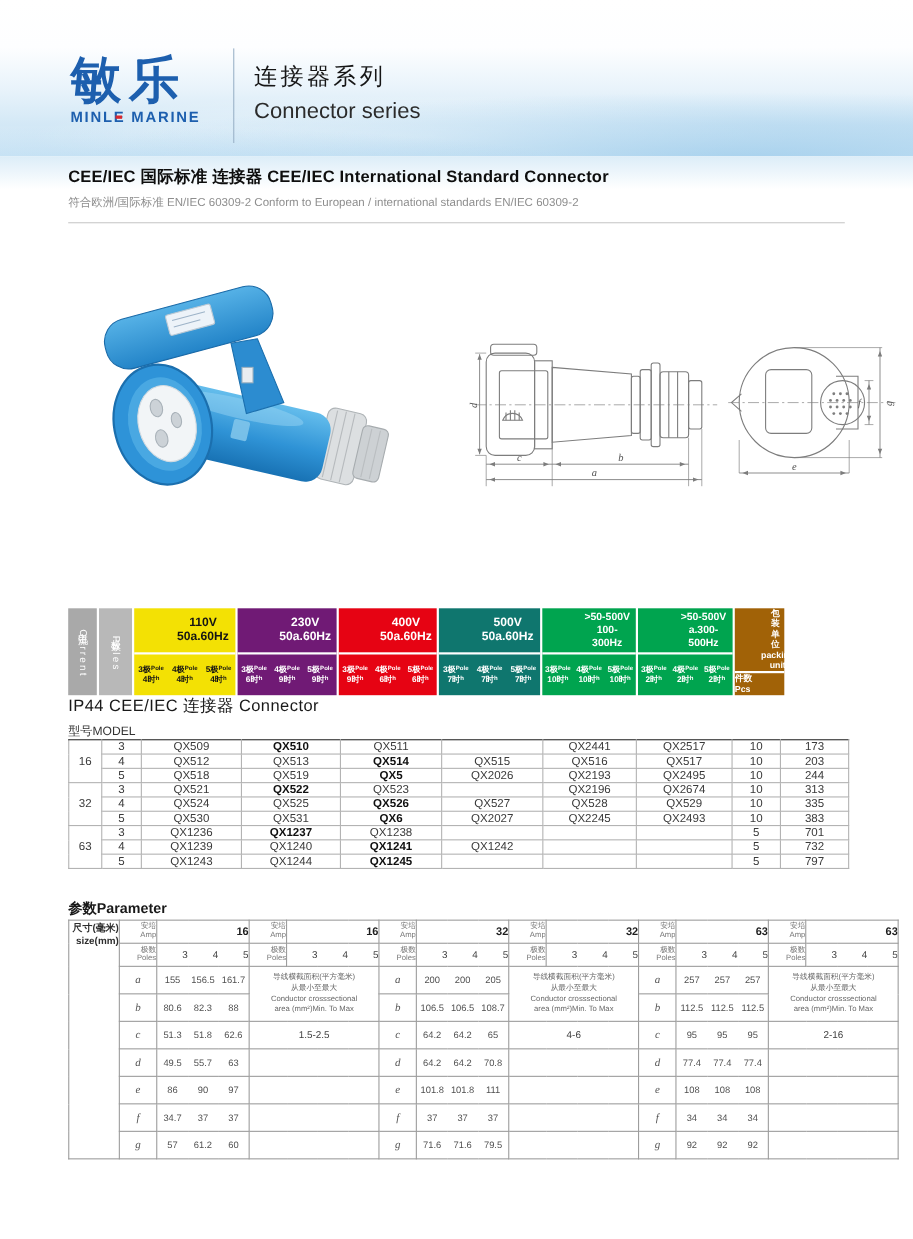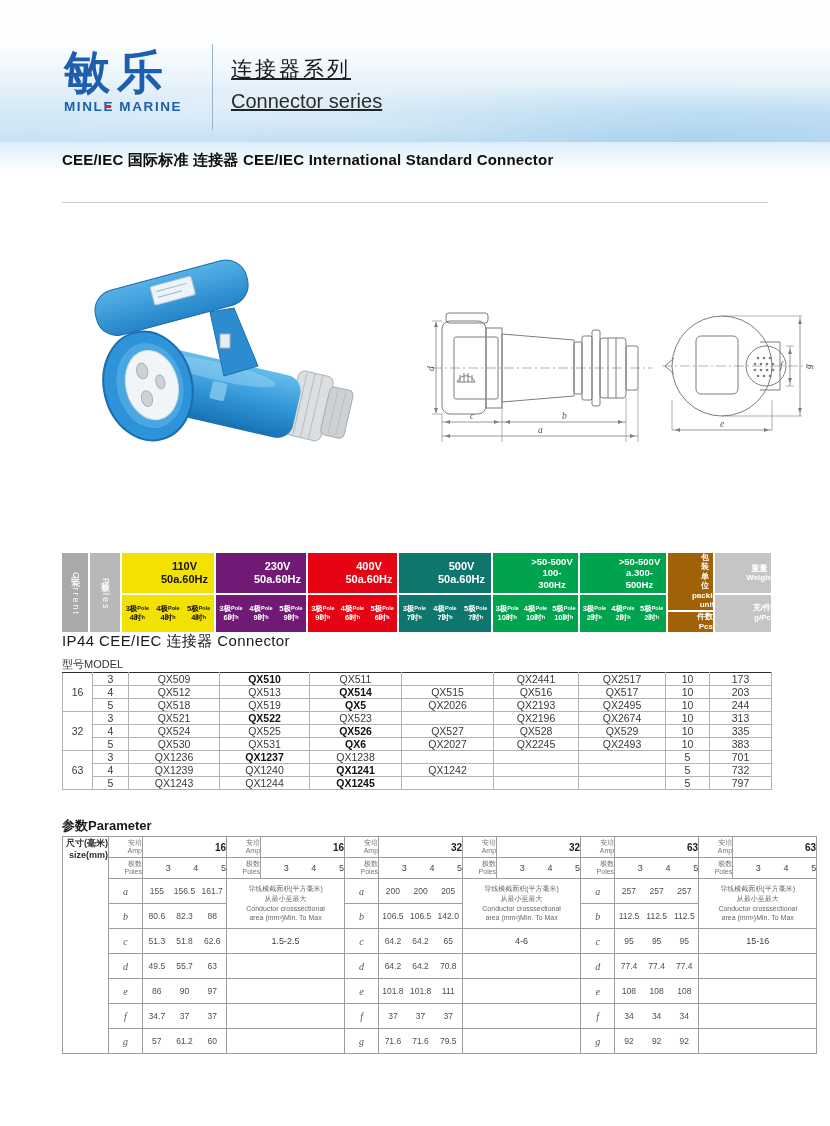--- a/index.html
+++ b/index.html
@@ -18,21 +18,21 @@
     background:linear-gradient(180deg,#dcedf8,#ffffff); }
 
   .brand { position:absolute; left:64px; top:48px; }
   .brand-cn { font-size:46px; font-weight:bold; color:#1d5fae; letter-spacing:7px; line-height:1.05; }
   .brand-en { margin-top:3px; font-size:13.5px; font-weight:bold; color:#1d5fae; letter-spacing:1.6px; }
   .e-accent { position:relative; display:inline-block; }
   .e-accent::after { content:""; position:absolute; left:2px; top:6px; width:6px; height:3px; background:#d8272e; }
 
   .brand-divider { position:absolute; left:212px; top:44px; width:1px; height:86px; background:#9cb4c9; }
 
-  .series { position:absolute; left:231px; top:55px;text-decoration:underline; }
+  .series { position:absolute; left:231px; top:55px; }
   .series-cn { font-size:21px; color:#161616; letter-spacing:3px; }
   .series-en { font-size:20px; color:#2b2b2b; margin-top:7px; }
 
   
   .title-block { position:absolute; left:62px; top:151px; }
   .title-main { font-size:15px; font-weight:bold; color:#0e0e0e; letter-spacing:.2px; }
   .title-sub { margin-top:7px; font-size:10.5px; color:#8e8e8e; }
   .rule { position:absolute; left:62px; top:202px; width:706px; height:1px; background:#c9c9c9; }
 
   
@@ -49,21 +49,21 @@
   .v-main { flex:0 0 40px; display:flex; flex-direction:column; align-items:center; justify-content:center;
     font-weight:bold; line-height:1.18;padding-left:33px; }
   .v-line { font-size:11px; }
   .v-main.three .v-line { font-size:9.5px; }
   .v-sub { flex:1; display:flex; border-top:2px solid #fff; }
   .pole-cell { flex:1; display:flex; flex-direction:column; align-items:center; justify-content:center; line-height:1.25; }
   .pole-line { display:flex; align-items:flex-start;text-align:right; }
   .pole-cell .cjk { font-size:7.5px; font-weight:bold; }
   .pole-cell .lat { font-size:5.5px; font-weight:bold; margin-top:1px; }
   .pw .v-line { font-size:8px; font-weight:bold; }
-  .pw-sub { flex:1; border-top:2px solid #fff; display:flex; flex-direction:column; align-items:flex-end; justify-content:center;
+  .pw-sub { flex:1; border-top:2px solid #fff; display:flex; flex-direction:column; align-items:flex-start; justify-content:center;
     font-size:8px; font-weight:bold; line-height:1.25; }
 
   
   .sec-head { position:absolute; left:62px; top:632px; font-size:15px; color:#191919; letter-spacing:.4px; }
   .sec-sub  { position:absolute; left:62px; top:657px; font-size:11px; color:#333; }
   .model-table { position:absolute; left:62px; top:672px; width:709px; border-collapse:collapse; table-layout:fixed;
     font-size:10.5px; color:#3a3a3a; border:1.5px solid #2e2e2e; }
   .model-table td { border:1px solid #b3b3b3; text-align:center; height:13px; padding:0; overflow:hidden; white-space:nowrap; }
   .model-table tr.gs td { border-top:1.4px solid #2e2e2e; }
   .model-table td.bold { font-weight:bold; color:#101010; }
@@ -97,20 +97,21 @@
   <div class="brand-en"><span>MINL</span><span class="e-accent">E</span><span> MARINE</span></div>
 </div>
 <div class="brand-divider"></div>
 <div class="series">
   <div class="series-cn">连接器系列</div>
   <div class="series-en">Connector series</div>
 </div>
 
 <div class="title-block">
   <div class="title-main">CEE/IEC 国际标准 连接器 CEE/IEC International Standard Connector</div>
+  <div class="title-sub">符合欧洲/国际标准 EN/IEC 60309-2  Conform to European / international standards EN/IEC 60309-2</div>
 </div>
 <div class="rule"></div>
 
 <svg class="photo" width="306" height="206" viewBox="0 0 306 206">
   <defs>
     <linearGradient id="bodyGrad" x1="0" y1="0" x2="0" y2="1">
       <stop offset="0" stop-color="#64bdec"></stop>
         <stop offset=".55" stop-color="#2f93d6"></stop>
         <stop offset="1" stop-color="#1872b4"></stop>
     </linearGradient>
@@ -454,30 +455,20 @@
     </div>
     <div class="vcell pw" style="background: #a16207; color: rgb(255, 255, 255);">
       <div class="v-main">
         <div class="v-line">包装单位</div>
         <div class="v-line">packing</div>
         <div class="v-line">unit</div>
       </div>
       <div class="pw-sub">
         <div>件数</div>
         <div>Pcs</div>
-      </div>
-    </div>
-    <div class="vcell pw" style="background: rgb(197, 197, 197); color: rgb(255, 255, 255);">
-      <div class="v-main">
-        <div class="v-line">重量</div>
-        <div class="v-line">Weight</div>
-      </div>
-      <div class="pw-sub">
-        <div>克/件</div>
-        <div>g/Pc</div>
       </div>
     </div>
   </div>
 
 <div class="sec-head">IP44 CEE/IEC 连接器 Connector</div>
 <div class="sec-sub">型号MODEL</div>
 <table class="model-table">
   <colgroup id="model-cols">
       <col style="width: 30px;">
       <col style="width: 36px;">
@@ -781,21 +772,21 @@
             <span>80.6</span>
             <span>82.3</span>
             <span>88</span>
           </div>
         </td>
         <td class="rowletter">b</td>
         <td colspan="3">
           <div class="vals">
             <span>106.5</span>
             <span>106.5</span>
-            <span>142.0</span>
+            <span>108.7</span>
           </div>
         </td>
         <td class="rowletter">b</td>
         <td colspan="3">
           <div class="vals">
             <span>112.5</span>
             <span>112.5</span>
             <span>112.5</span>
           </div>
         </td>
@@ -820,21 +811,21 @@
         </td>
         <td class="rangecell" colspan="4">4-6</td>
         <td class="rowletter">c</td>
         <td colspan="3">
           <div class="vals">
             <span>95</span>
             <span>95</span>
             <span>95</span>
           </div>
         </td>
-        <td class="rangecell" colspan="4">15-16</td>
+        <td class="rangecell" colspan="4">2-16</td>
       </tr>
       <tr class="datarow">
         <td class="rowletter">d</td>
         <td colspan="3">
           <div class="vals">
             <span>49.5</span>
             <span>55.7</span>
             <span>63</span>
           </div>
         </td>

